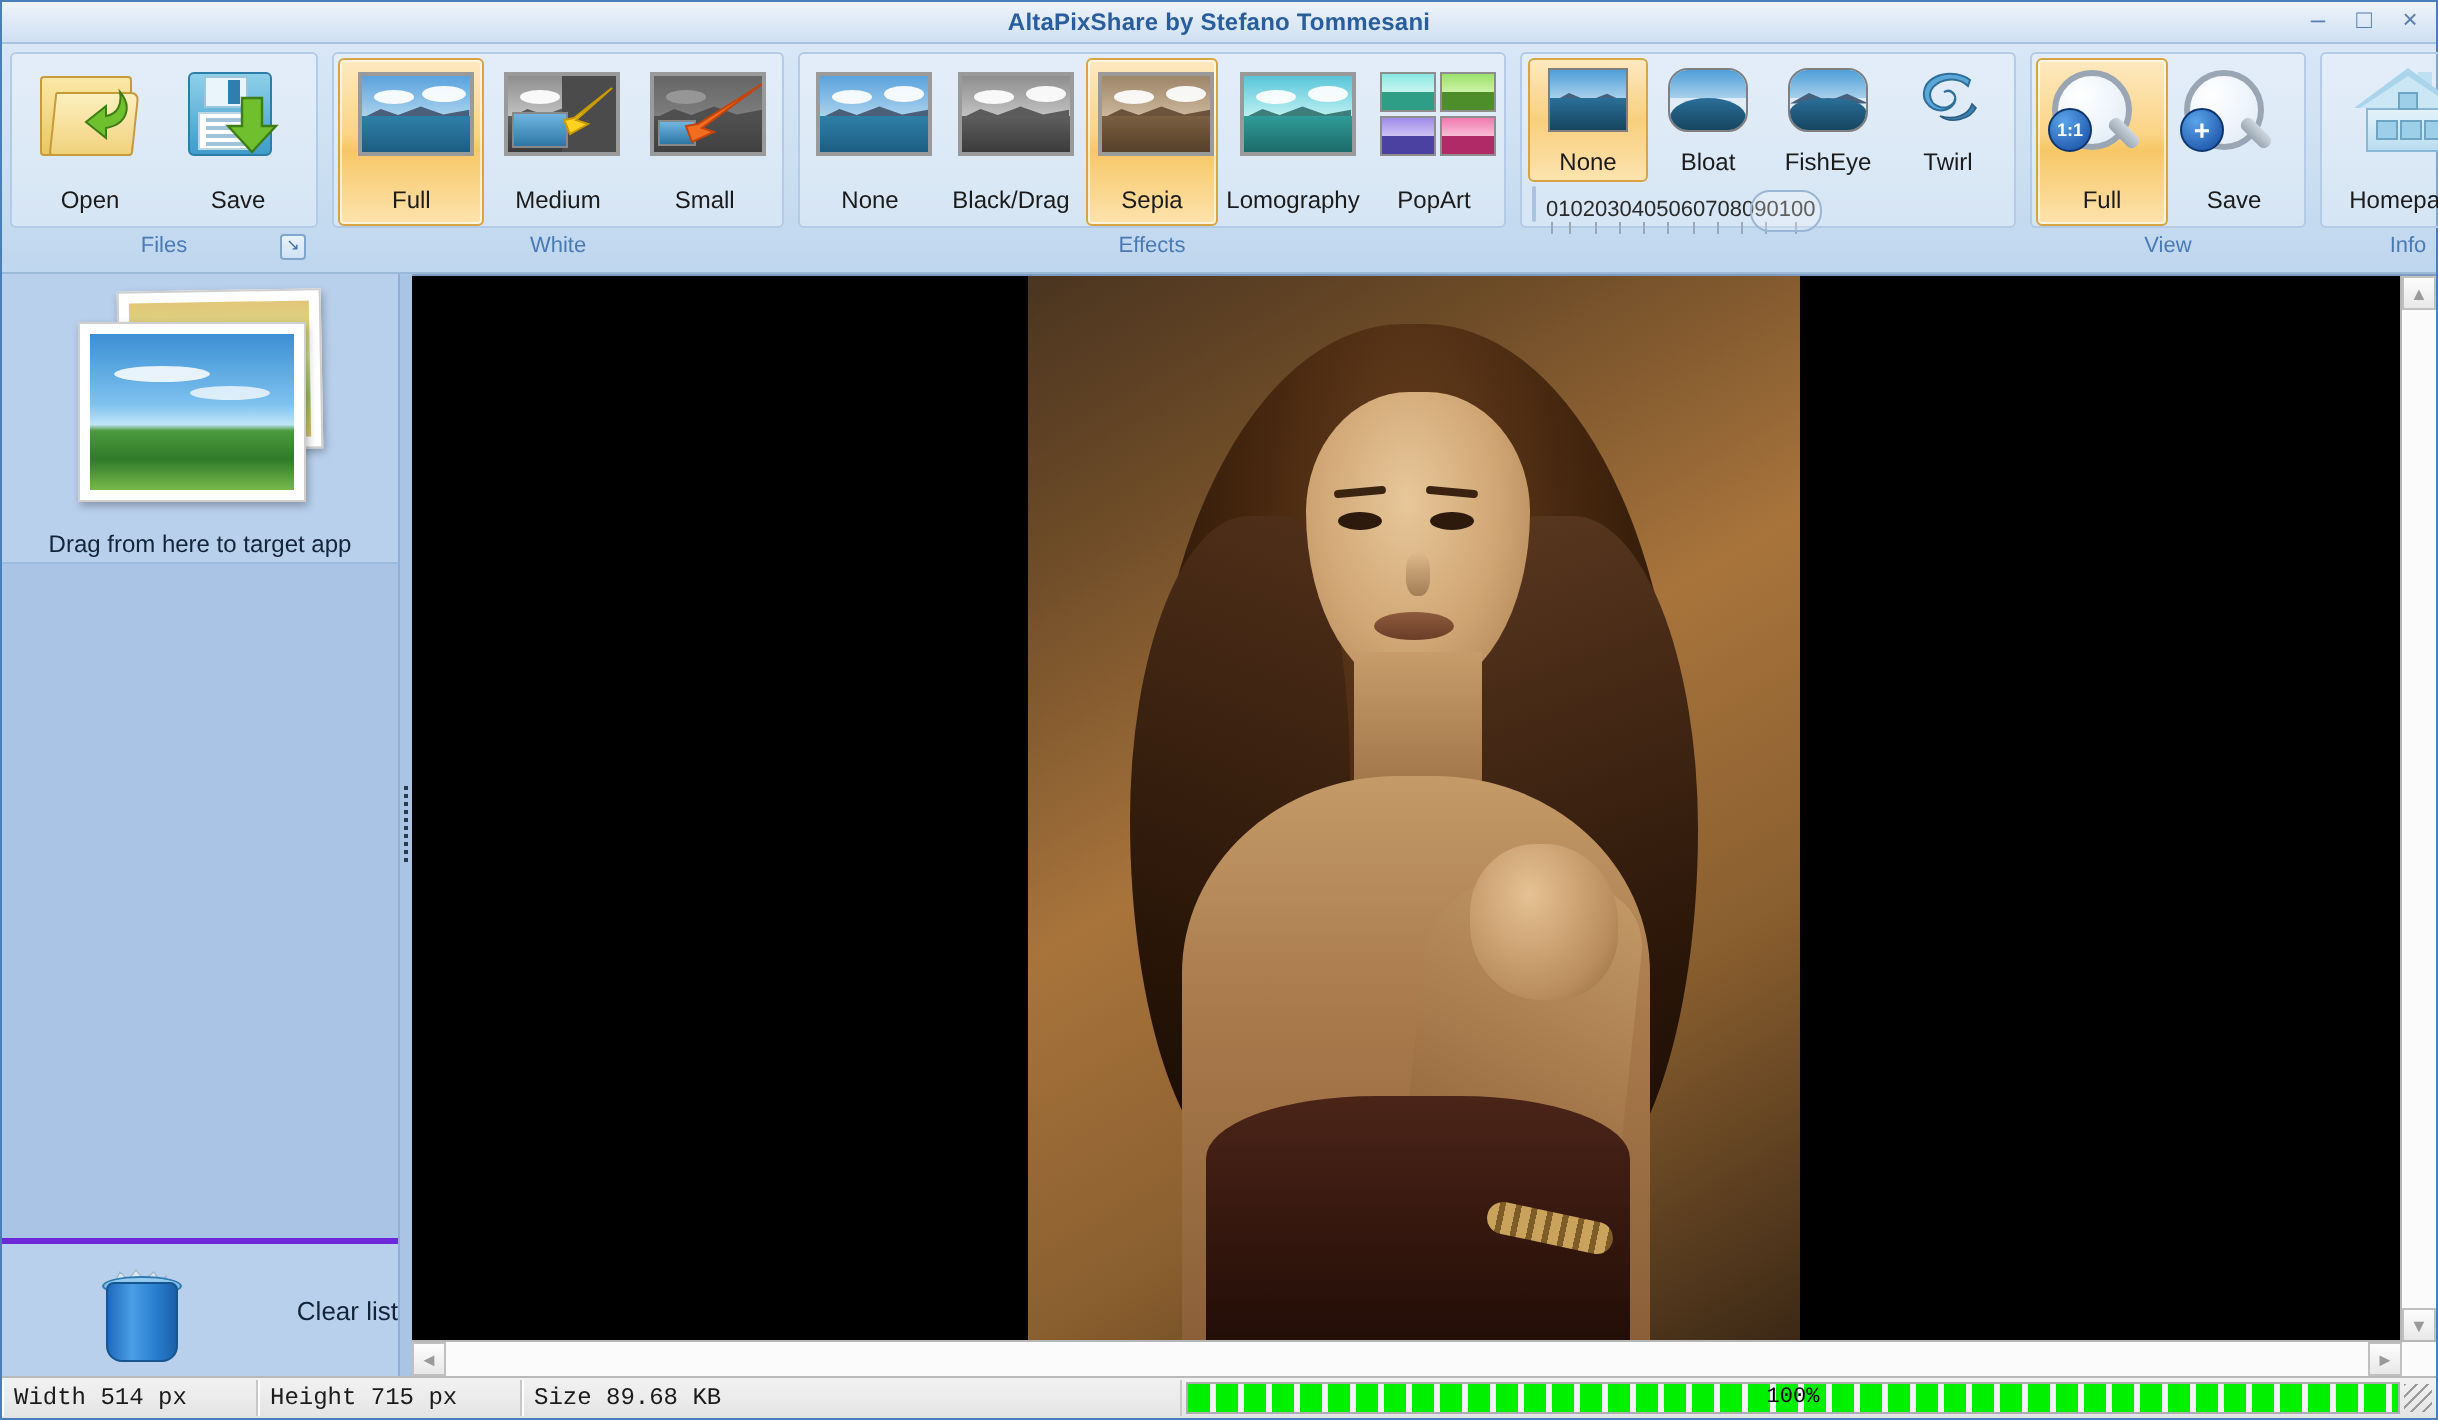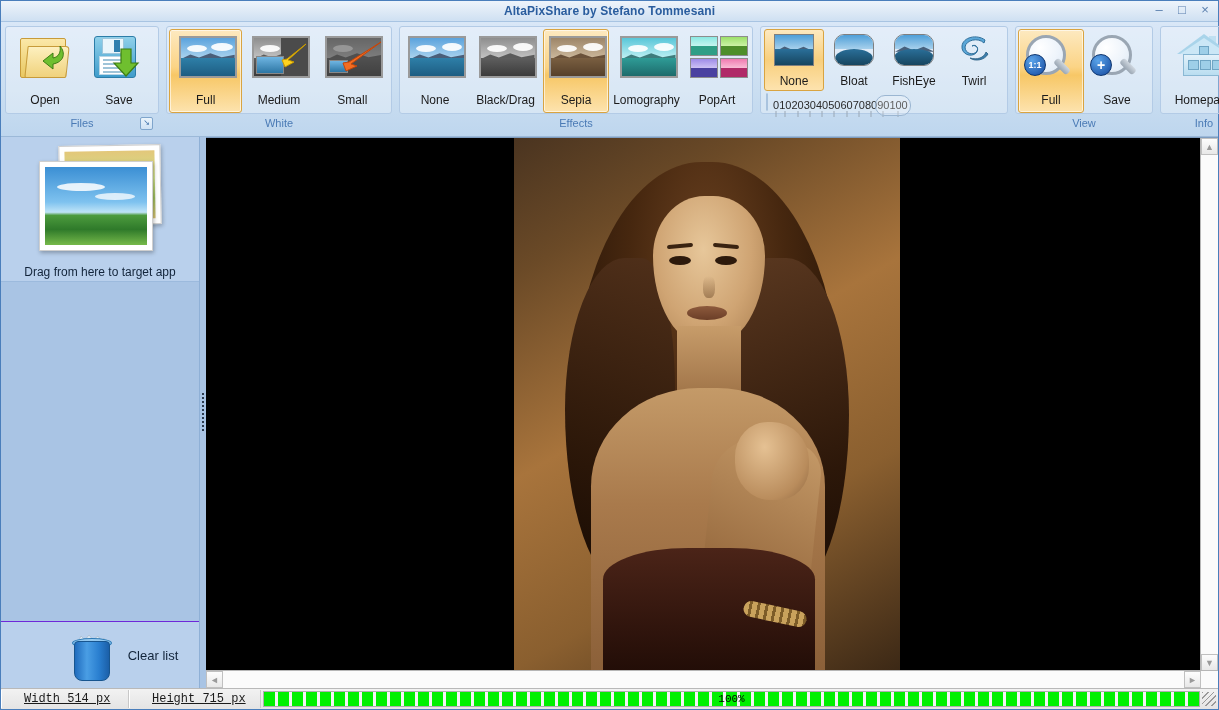--- a/index.html
+++ b/index.html
@@ -180,22 +180,22 @@
     padding-top:6px;box-sizing:border-box;}
   .drag-caption{text-align:center;font-size:12px;color:#12243a;margin-top:4px;}
   .thumb-item{margin:8px 0 0 16px;width:144px;
     background:linear-gradient(#fbd79a,#f9c46d 55%,#f6b94f 56%,#fcd795);
     border:1px solid #e8b662;padding:6px 0 2px 0;box-sizing:border-box;cursor:default;}
   .thumb-item .pic{width:100px;height:120px;margin:0 auto;position:relative;overflow:hidden;
     background:#6b6f78;border:1px solid #5c5f66;}
   .thumb-item .fname{font-size:11px;color:#1b1b1b;text-align:center;margin-top:4px;
     white-space:nowrap;}
   .clearbar{position:absolute;left:0;right:0;bottom:0;height:66px;
-    background:#b9d0ec;border-top:1px solid #6d28d9;
-    display:flex;align-items:center;justify-content:center;gap:16px;cursor:default;padding-left:48px;}
+    background:#b9d0ec;border-top:3px solid #6d28d9;
+    display:flex;align-items:center;justify-content:space-between;gap:16px;cursor:default;padding-left:48px;}
   .bin{position:relative;width:42px;height:48px;}
   .bin .can{position:absolute;left:4px;top:10px;width:34px;height:38px;
     border-radius:4px 4px 8px 8px;
     background:linear-gradient(90deg,#1f6bbd,#4a9ee4 35%,#2a7fd0 70%,#1b5fa8);
     border:1px solid #17558f;}
   .bin .rim{position:absolute;left:2px;top:7px;width:38px;height:8px;border-radius:50%;
     background:linear-gradient(#9fd0f2,#5aa5e0);border:1px solid #2d7ab5;}
   .bin .trash{position:absolute;left:7px;top:3px;width:28px;height:9px;}
   .clearbar .lbl3{font-size:13px;color:#12243a;}
   .splitter{width:6px;background:#a9c4e4;position:relative;cursor:col-resize;}
@@ -261,22 +261,22 @@
     display:flex;align-items:center;justify-content:center;color:#9a9a9a;font-size:9px;}
   .sb-h-btn{position:absolute;height:17px;width:17px;
     background:linear-gradient(#fdfdfd,#e8e8e8);border:1px solid #c0c0c0;box-sizing:border-box;
     display:flex;align-items:center;justify-content:center;color:#9a9a9a;font-size:9px;}
 
   
   .status{position:absolute;left:0;right:0;bottom:0;height:20px;
     background:linear-gradient(#f2f2f2,#e4e4e4);border-top:1px solid #b9b9b9;
     display:flex;align-items:center;font-family:"Liberation Mono",monospace;
     font-size:12px;color:#1b1b1b;}
-  .st-cell{height:18px;line-height:18px;padding:0 22px;box-sizing:border-box;
-    border-right:1px solid #c8c8c8;border-left:1px solid #fff;white-space:nowrap;text-decoration:underline;}
+  .st-cell{height:18px;line-height:18px;padding:0 5px;box-sizing:border-box;
+    border-right:1px solid #c8c8c8;border-left:1px solid #fff;white-space:nowrap;}
   .progress{position:relative;flex:1;height:16px;margin:0 2px;
     background:#f4f4f4;border:1px solid #aeaeae;box-sizing:border-box;overflow:hidden;}
   .progress .fill{position:absolute;left:0;top:0;bottom:0;right:0;
     background:repeating-linear-gradient(90deg,#00f000 0 11px,#f4f4f4 11px 14px);}
   .progress .pct{position:absolute;left:0;right:0;top:0;bottom:0;
     display:flex;align-items:center;justify-content:center;
     font-family:"Liberation Mono",monospace;font-size:11px;color:#000;}
   .grip-dots{width:14px;height:14px;margin-right:2px;
     background:repeating-linear-gradient(135deg,#9a9a9a 0 1px,transparent 1px 4px);}
 </style>
@@ -652,19 +652,20 @@
       <div class="hscroll">
         <div class="sb-h-btn" style="left:0;top:0;">◄</div>
         <div class="sb-h-btn" style="right:17px;top:0;">►</div>
       </div>
     </div>
   </div>
 
   <div class="status">
     <div class="st-cell" style="width:128px;">Width 514 px</div>
     <div class="st-cell" style="width:132px;">Height 715 px</div>
+    <div class="st-cell" style="width:330px;">Size 89.68 KB</div>
     <div class="progress">
       <div class="fill"></div>
       <div class="pct">100%</div>
     </div>
     <div class="grip-dots"></div>
   </div>
 </div>
 
 </body></html>

